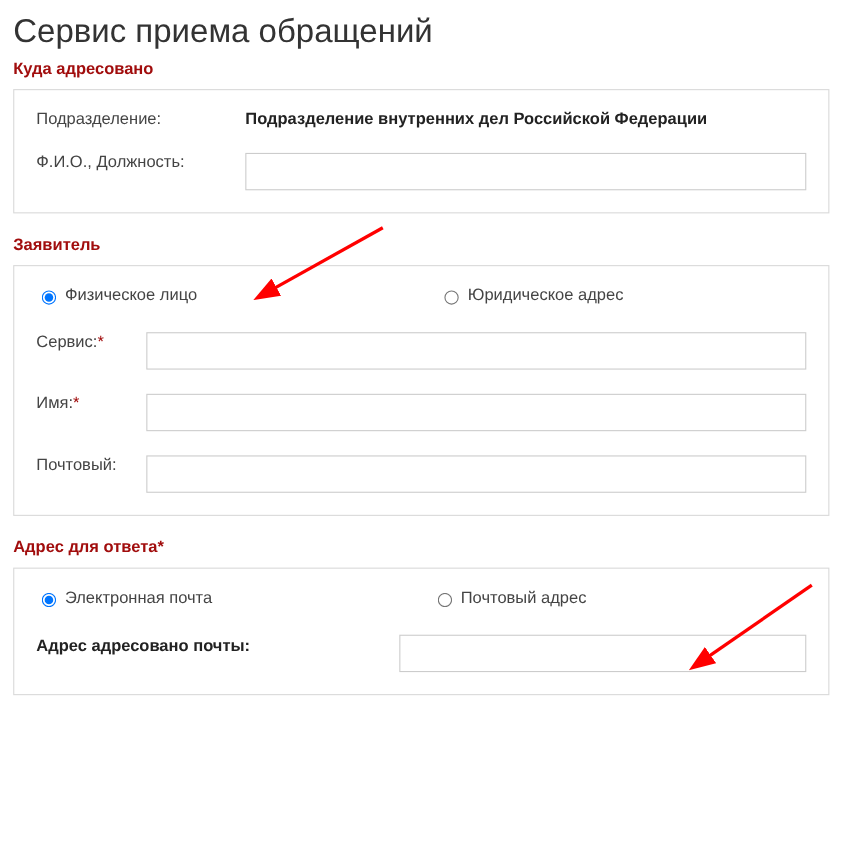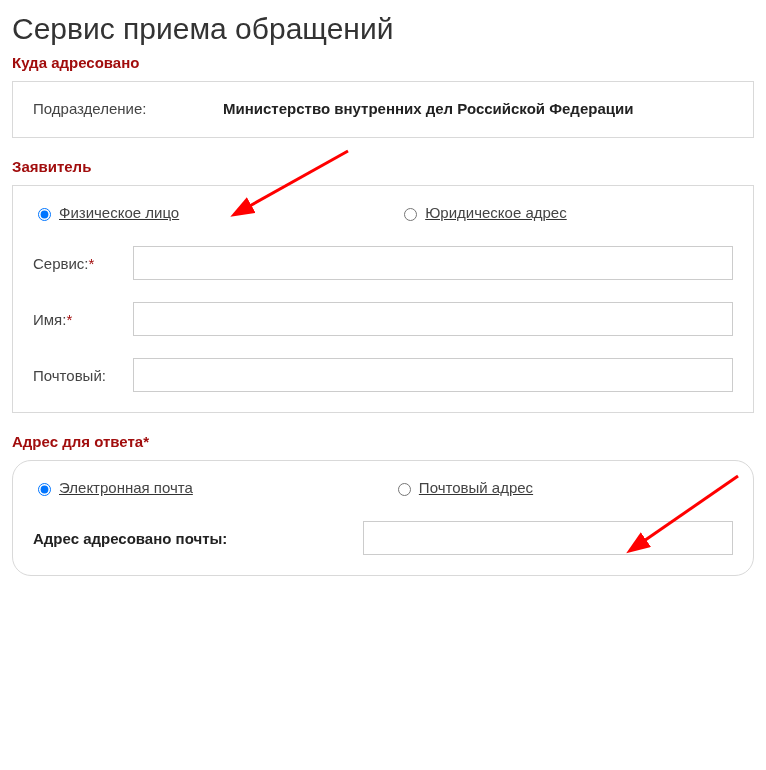--- a/index.html
+++ b/index.html
@@ -25,21 +25,21 @@
   }
   .asterisk { color: #a10d0d; }
   .panel {
     border: 1px solid #d9d9d9;
     padding: 18px 20px 20px 20px;
     margin-bottom: 20px;
     position: relative;
   }
   .row {
     display: flex;
-    align-items: center;
+    align-items: flex-start;
     margin-bottom: 22px;
   }
   .row:last-child { margin-bottom: 0; }
   .label {
     width: 190px;
     font-size: 15px;
     color: #444;
   }
   .label-wide { width: 100px; font-size: 15px; color:#444;}
   .value-bold {
@@ -52,21 +52,20 @@
     height: 34px;
     border: 1px solid #ccc;
     font-size: 15px;
     padding: 4px 8px;
     background: #fff;
   }
   .radio-row {
     display: flex;
     align-items: flex-end;
     margin-bottom: 25px;
-    text-decoration: underline;
   }
   .radio-opt {
     display: flex;
     align-items: center;
     font-size: 15px;
     color: #444;
   }
   .radio-opt input { margin-right: 8px; }
   .spacer { flex: 0 0 370px; }
 
@@ -84,21 +83,25 @@
 </head>
 <body>
 
 <h1>Сервис приема обращений</h1>
 
 <div class="section-title">Куда адресовано</div>
 
 <div class="panel">
   <div class="row">
     <div class="label">Подразделение:</div>
-    <div class="value-bold">Министерство внутренних дел Российской Федерации</div>
+    <div class="value-bold">Подразделение внутренних дел Российской Федерации</div>
+  </div>
+  <div class="row">
+    <div class="label">Ф.И.О., Должность:</div>
+    <input type="text" style="">
   </div>
 </div>
 
 <div class="section-title">Заявитель</div>
 
 <div class="panel" style="position:relative;">
   <svg class="arrow arrow-svg" style="left:215px; top:-40px;" width="130" height="80">
     <defs>
       <marker id="ah1" markerWidth="10" markerHeight="10" refX="2" refY="3" orient="auto">
         <path d="M0,0 L0,6 L8,3 z" fill="#ff0000"></path>
@@ -128,21 +131,21 @@
     <input type="text" style="">
   </div>
   <div class="row">
     <div class="label-wide">Почтовый:</div>
     <input type="text" style="">
   </div>
 </div>
 
 <div class="section-title sec3"><span>Адрес для ответа</span><span class="asterisk">*</span></div>
 
-<div class="panel" style="position:relative;border-radius:19px;">
+<div class="panel" style="position:relative;">
   <svg class="arrow arrow-svg" style="left:610px; top:10px;" width="130" height="90">
     <defs>
       <marker id="ah2" markerWidth="10" markerHeight="10" refX="2" refY="3" orient="auto">
         <path d="M0,0 L0,6 L8,3 z" fill="#ff0000"></path>
       </marker>
     </defs>
     <line x1="115" y1="5" x2="18" y2="72" stroke="#ff0000" stroke-width="3" marker-end="url(#ah2)"></line>
   </svg>
 
   <div class="radio-row">

